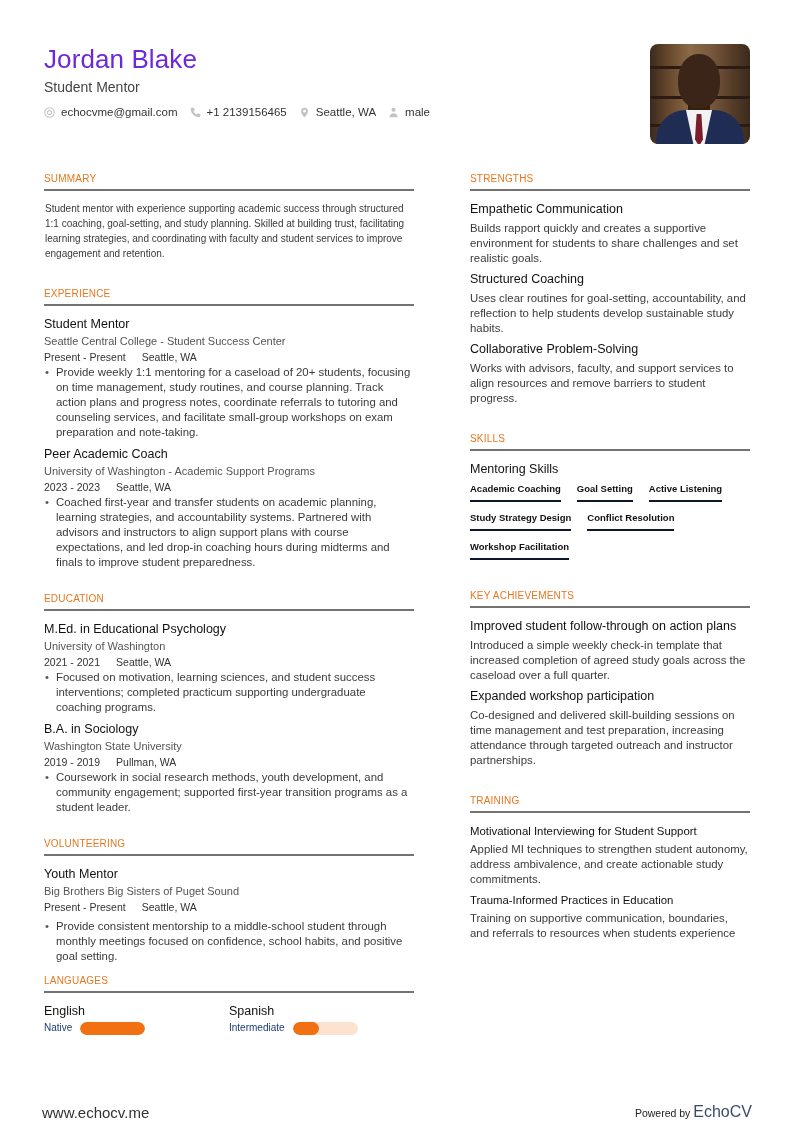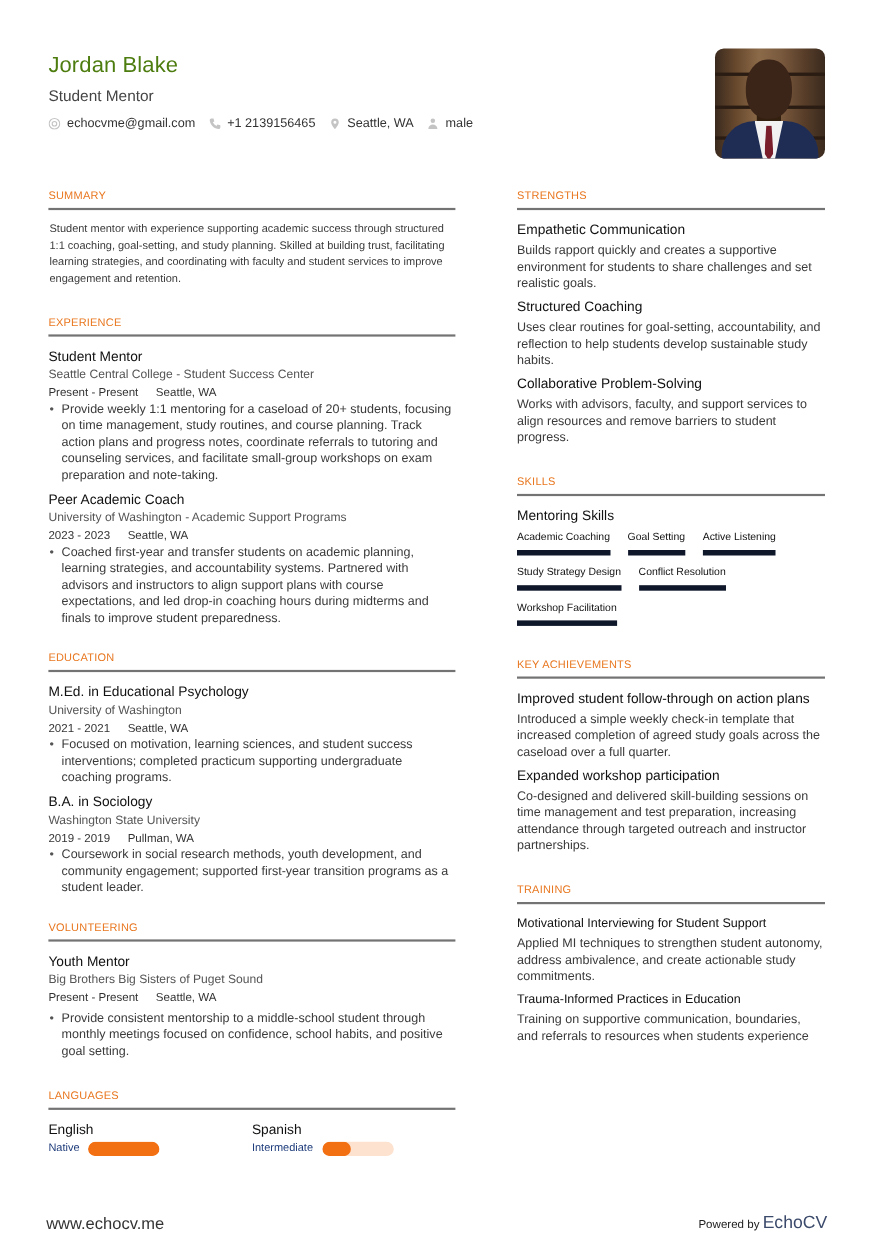--- a/index.html
+++ b/index.html
@@ -1,20 +1,20 @@
 <!DOCTYPE html>
 <html><head>
 <meta charset="utf-8">
 <style>
   * { box-sizing: border-box; margin: 0; padding: 0; }
   html, body { width: 794px; height: 1123px; background: #ffffff; }
   body { font-family: "Liberation Sans", sans-serif; color: #222; position: relative; overflow: hidden; }
 
   .header { position: absolute; left: 44px; top: 44px; width: 560px; }
-  .name { font-size: 20px; color: #4d7c0f; font-weight: 400; letter-spacing: 0.1px; line-height: 30px; }
+  .name { font-size: 26px; color: #6d28d9; font-weight: 400; letter-spacing: 0.1px; line-height: 30px; }
   .title { font-size: 14px; color: #444; margin-top: 4px; line-height: 18px; }
   .contacts { display: flex; align-items: center; margin-top: 10px; font-size: 11.5px; color: #333; }
   .contact { display: flex; align-items: center; margin-right: 12px; }
   .contact .ic { width: 11px; height: 11px; margin-right: 6px; color: #bbb; display: inline-flex; align-items: center; justify-content: center; }
   .contact .ic svg { width: 11px; height: 11px; fill: #c4c4c4; }
 
   .photo { position: absolute; left: 650px; top: 44px; width: 100px; height: 100px; border-radius: 8px; overflow: hidden; background: linear-gradient(90deg,#3a2a1e 0%,#6a4a2e 20%,#8a6a48 40%,#7a5a3e 60%,#5a3f2a 80%,#3a2a1e 100%); }
   .photo .shelf { position: absolute; left: 0; right: 0; height: 3px; background: #2a1c12; }
   .photo .head { position: absolute; left: 28px; top: 10px; width: 42px; height: 54px; border-radius: 48% 48% 45% 45%; background: #3b2418; }
   .photo .neck { position: absolute; left: 38px; top: 58px; width: 22px; height: 14px; background: #34200f; }
@@ -37,21 +37,21 @@
   .entry-meta .loc { margin-left: 16px; }
   ul.bullets { list-style: none; }
   ul.bullets li { font-size: 11.4px; line-height: 15px; color: #3a3a3a; padding-left: 12px; position: relative; }
   ul.bullets li::before { content: "•"; position: absolute; left: 1px; top: 0; color: #555; }
 
   .str-title { font-size: 12.5px; color: #111; line-height: 17px; margin-bottom: 3px; }
   .str-desc { font-size: 11.4px; line-height: 15px; color: #3a3a3a; margin-bottom: 5px; }
 
   .skills-cat { font-size: 12.5px; color: #111; line-height: 17px; margin-bottom: 2px; }
   .chips { display: flex; flex-wrap: wrap; }
-  .chip { font-size: 9.5px; font-weight: normal; color: #111; padding: 3px 0 5px 0; border-bottom: 5px solid #0f172a; margin-right: 16px; margin-bottom: 7px; line-height: 12px; }
+  .chip { font-size: 9.5px; font-weight: bold; color: #111; padding: 3px 0 5px 0; border-bottom: 2px solid #0f172a; margin-right: 16px; margin-bottom: 7px; line-height: 12px; }
 
   .tr-title { font-size: 11.4px; color: #111; line-height: 16px; margin-bottom: 3px; }
 
   .langs { display: flex; }
   .lang { width: 189px; }
   .lang-name { font-size: 12.5px; color: #111; line-height: 17px; }
   .lang-row { display: flex; align-items: center; margin-top: 1px; }
   .lang-level { font-size: 10px; color: #1d3b7a; margin-right: 8px; line-height: 14px; }
   .bar { width: 65px; height: 13px; border-radius: 7px; background: #fde2cf; position: relative; overflow: hidden; }
   .bar .fill { position: absolute; left: 0; top: 0; bottom: 0; border-radius: 7px; background: #f26f12; }
@@ -167,21 +167,21 @@
       <div class="entry-meta">
         <span>2019 - 2019</span>
         <span class="loc">Pullman, WA</span>
       </div>
       <ul class="bullets">
         <li>Coursework in social research methods, youth development, and community engagement; supported first-year transition programs as a student leader.</li>
       </ul>
     </div>
   </div>
 
-  <div class="section" style="margin-bottom:26px">
+  <div class="section" style="margin-bottom:10px">
     <div class="sec-title">VOLUNTEERING</div>
     <div class="entry">
       <div class="entry-title">Youth Mentor</div>
       <div class="entry-sub">Big Brothers Big Sisters of Puget Sound</div>
       <div class="entry-meta" style="margin-bottom:4px">
         <span>Present - Present</span>
         <span class="loc">Seattle, WA</span>
       </div>
       <ul class="bullets">
         <li>Provide consistent mentorship to a middle-school student through monthly meetings focused on confidence, school habits, and positive goal setting.</li>

